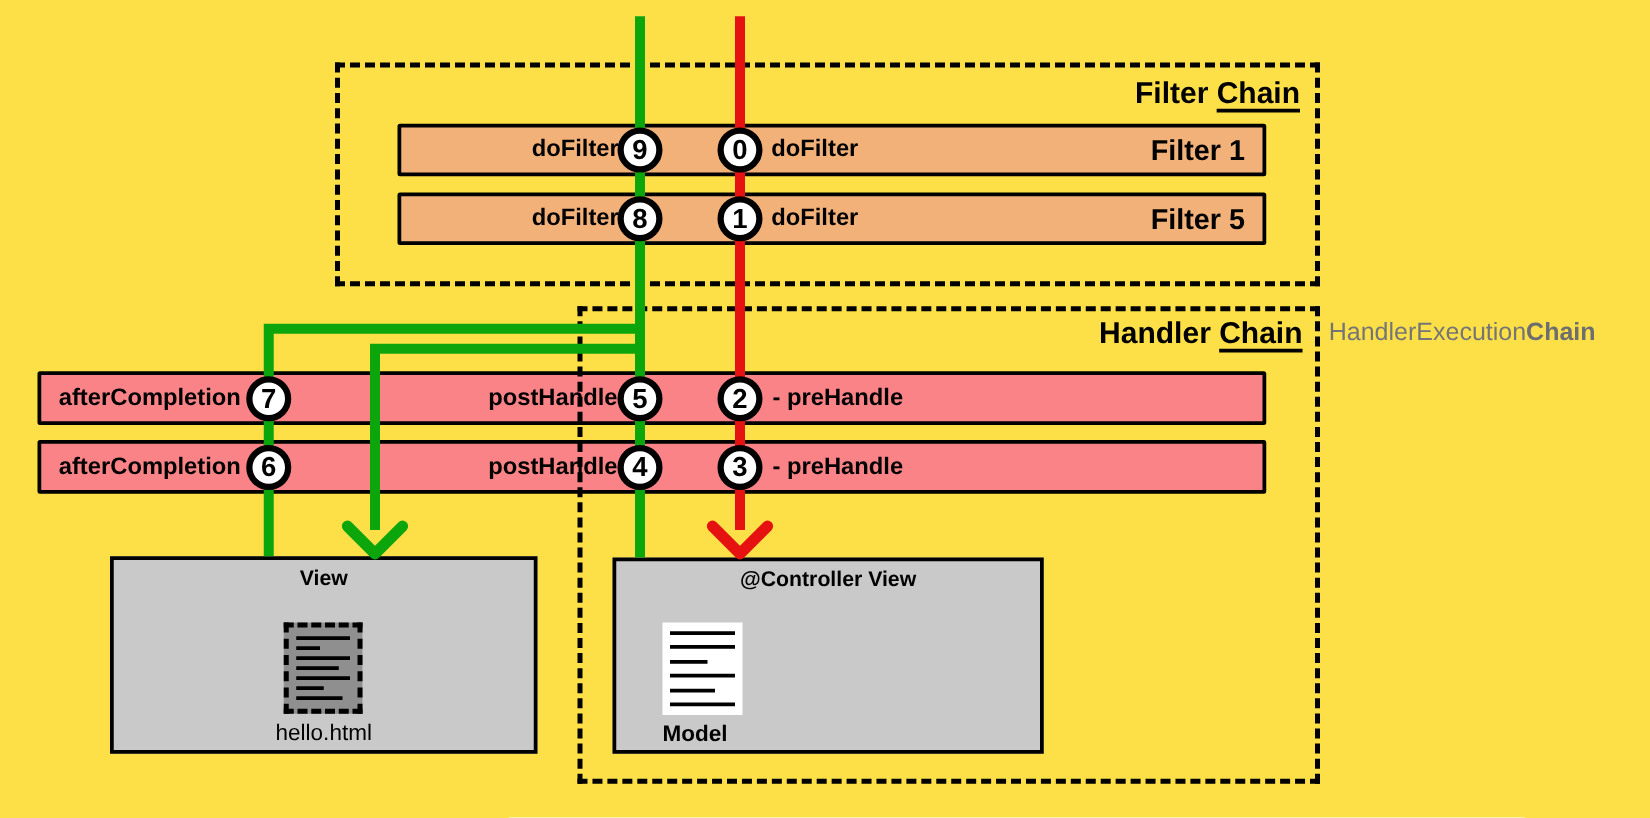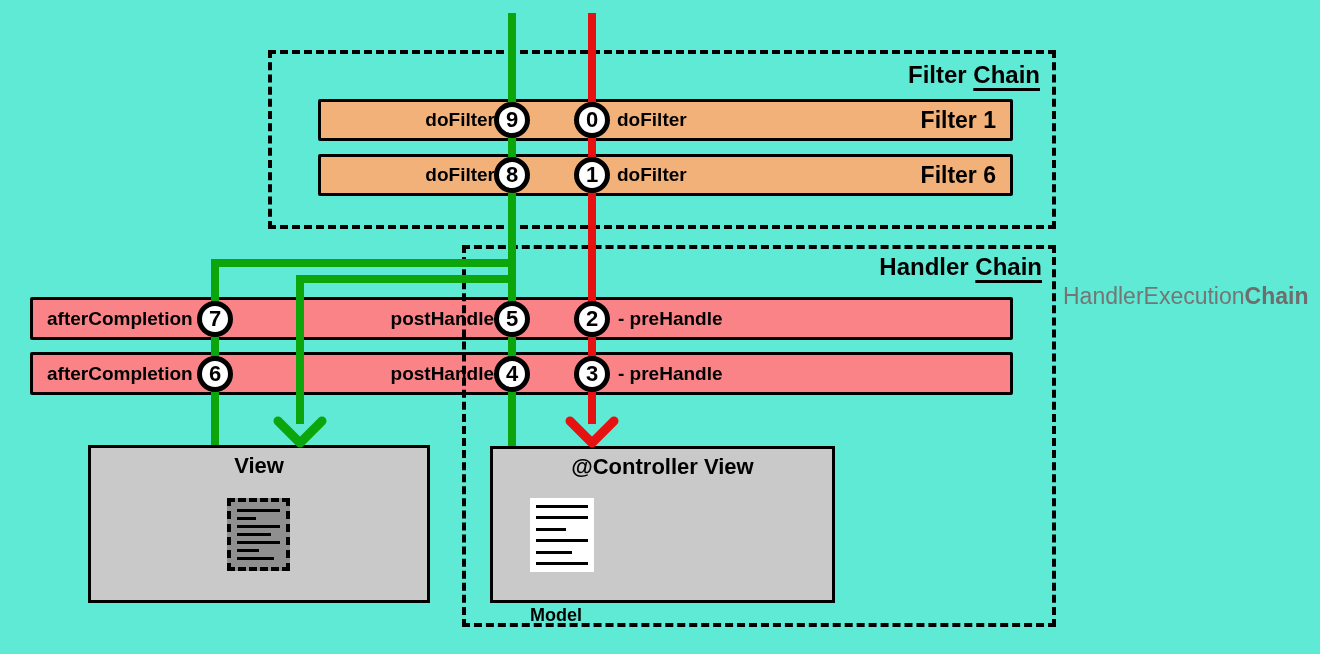--- a/index.html
+++ b/index.html
@@ -1,51 +1,51 @@
 <!DOCTYPE html>
 <html><head>
 <meta charset="utf-8">
 <style>
   html,body{margin:0;padding:0;background:#ffffff;}
   .canvas{
-    position:relative;width:1320px;height:654px;background:#5eead4;overflow:hidden;
+    position:relative;width:1320px;height:654px;background:#fde047;overflow:hidden;
     font-family:"Liberation Sans",sans-serif;color:#000;
   }
   
   .chain-box{position:absolute;border:4px dashed #000;box-sizing:border-box;background:transparent;z-index:2;pointer-events:none;}
   .chain-title{position:absolute;font-weight:bold;font-size:24px;white-space:nowrap;}
   .u{text-decoration:underline;text-underline-offset:5px;text-decoration-thickness:2.5px;}
-  .side-label{position:absolute;left:1063px;top:255px;font-size:23px;color:#757575;white-space:nowrap;z-index:2;margin-top:28px;}
+  .side-label{position:absolute;left:1063px;top:255px;font-size:20px;color:#757575;white-space:nowrap;z-index:2;}
   .side-label b{color:#6e6e6e;}
   
   .bar{position:absolute;border:3px solid #000;border-radius:2px;box-sizing:border-box;z-index:1;}
   .bar.filter{background:#F2B179;}
   .bar.interceptor{background:#F98386;}
   .bar span{position:absolute;top:0;height:100%;display:flex;align-items:center;white-space:nowrap;border-radius:16px;}
   .method{font-weight:bold;font-size:19px;}
   .bar-name{font-weight:bold;font-size:23px;right:14px;text-align:center;}
   .align-right{justify-content:flex-end;}
   
   .step{
     position:absolute;width:26px;height:26px;border:5px solid #000;border-radius:50%;
     background:#fff;z-index:4;text-align:center;
     font-weight:bold;font-size:22px;line-height:26px;
   }
   
   .flow{position:absolute;left:0;top:0;z-index:3;pointer-events:none;}
   
   .gray-box{position:absolute;background:#C9C9C9;border:3px solid #000;box-sizing:border-box;z-index:1;}
-  .box-title{position:absolute;top:5px;left:0;right:0;text-align:center;font-weight:bold;font-size:22px;}
+  .box-title{position:absolute;top:5px;left:0;right:0;text-align:center;font-weight:bold;font-size:17px;}
   .doc{position:absolute;box-sizing:border-box;padding:7px 6px;display:flex;flex-direction:column;justify-content:space-between;}
   .doc.dark{background:#8F8F8F;border:4px dashed #000;width:63px;height:73px;left:136px;top:50px;}
   .doc.light{background:#ffffff;width:64px;height:74px;left:37px;top:49px;}
   .doc i{display:block;height:3px;background:#000;}
   .doc-caption{position:absolute;top:128px;font-size:18px;}
   .caption-center{left:0;right:0;text-align:center;}
-  .caption-bold{left:37px;font-weight:bold;margin-top:28px;}
+  .caption-bold{left:37px;font-weight:bold;}
 </style>
 </head>
 <body>
 
 <div class="canvas">
 
   <div class="chain-box" style="left:268px;top:50px;width:788px;height:179px;">
     <div class="chain-title" style="top:7px;right:12px;"><span>Filter </span><span class="u">Chain</span></div>
   </div>
 
@@ -56,21 +56,21 @@
   <div class="side-label"><span>HandlerExecution</span><b>Chain</b></div>
 
   <div class="bar filter" style="left:318px;top:99px;width:695px;height:42px;">
     <span class="method align-right" style="left:0;width:174px;">doFilter</span>
     <span class="method" style="left:296px;">doFilter</span>
     <span class="bar-name">Filter 1</span>
   </div>
   <div class="bar filter" style="left:318px;top:154px;width:695px;height:42px;">
     <span class="method align-right" style="left:0;width:174px;">doFilter</span>
     <span class="method" style="left:296px;">doFilter</span>
-    <span class="bar-name">Filter 6</span>
+    <span class="bar-name">Filter 5</span>
   </div>
 
   <div class="bar interceptor" style="left:30px;top:297px;width:983px;height:43px;">
     <span class="method" style="left:14px;">afterCompletion</span>
     <span class="method align-right" style="left:0;width:461px;">postHandle</span>
     <span class="method" style="left:585px;">- preHandle</span>
   </div>
   <div class="bar interceptor" style="left:30px;top:352px;width:983px;height:43px;">
     <span class="method" style="left:14px;">afterCompletion</span>
     <span class="method align-right" style="left:0;width:461px;">postHandle</span>
@@ -101,20 +101,21 @@
     <div class="box-title">View</div>
     <div class="doc dark">
       <i></i>
         <i style="width:45%;"></i>
         <i></i>
         <i style="width:78%;"></i>
         <i></i>
         <i style="width:50%;"></i>
         <i style="width:85%;"></i>
     </div>
+    <div class="doc-caption caption-center">hello.html</div>
   </div>
 
   <div class="gray-box" style="left:490px;top:446px;width:345px;height:157px;">
     <div class="box-title">@Controller View</div>
     <div class="doc light">
       <i></i>
         <i></i>
         <i style="width:58%;"></i>
         <i></i>
         <i style="width:70%;"></i>

